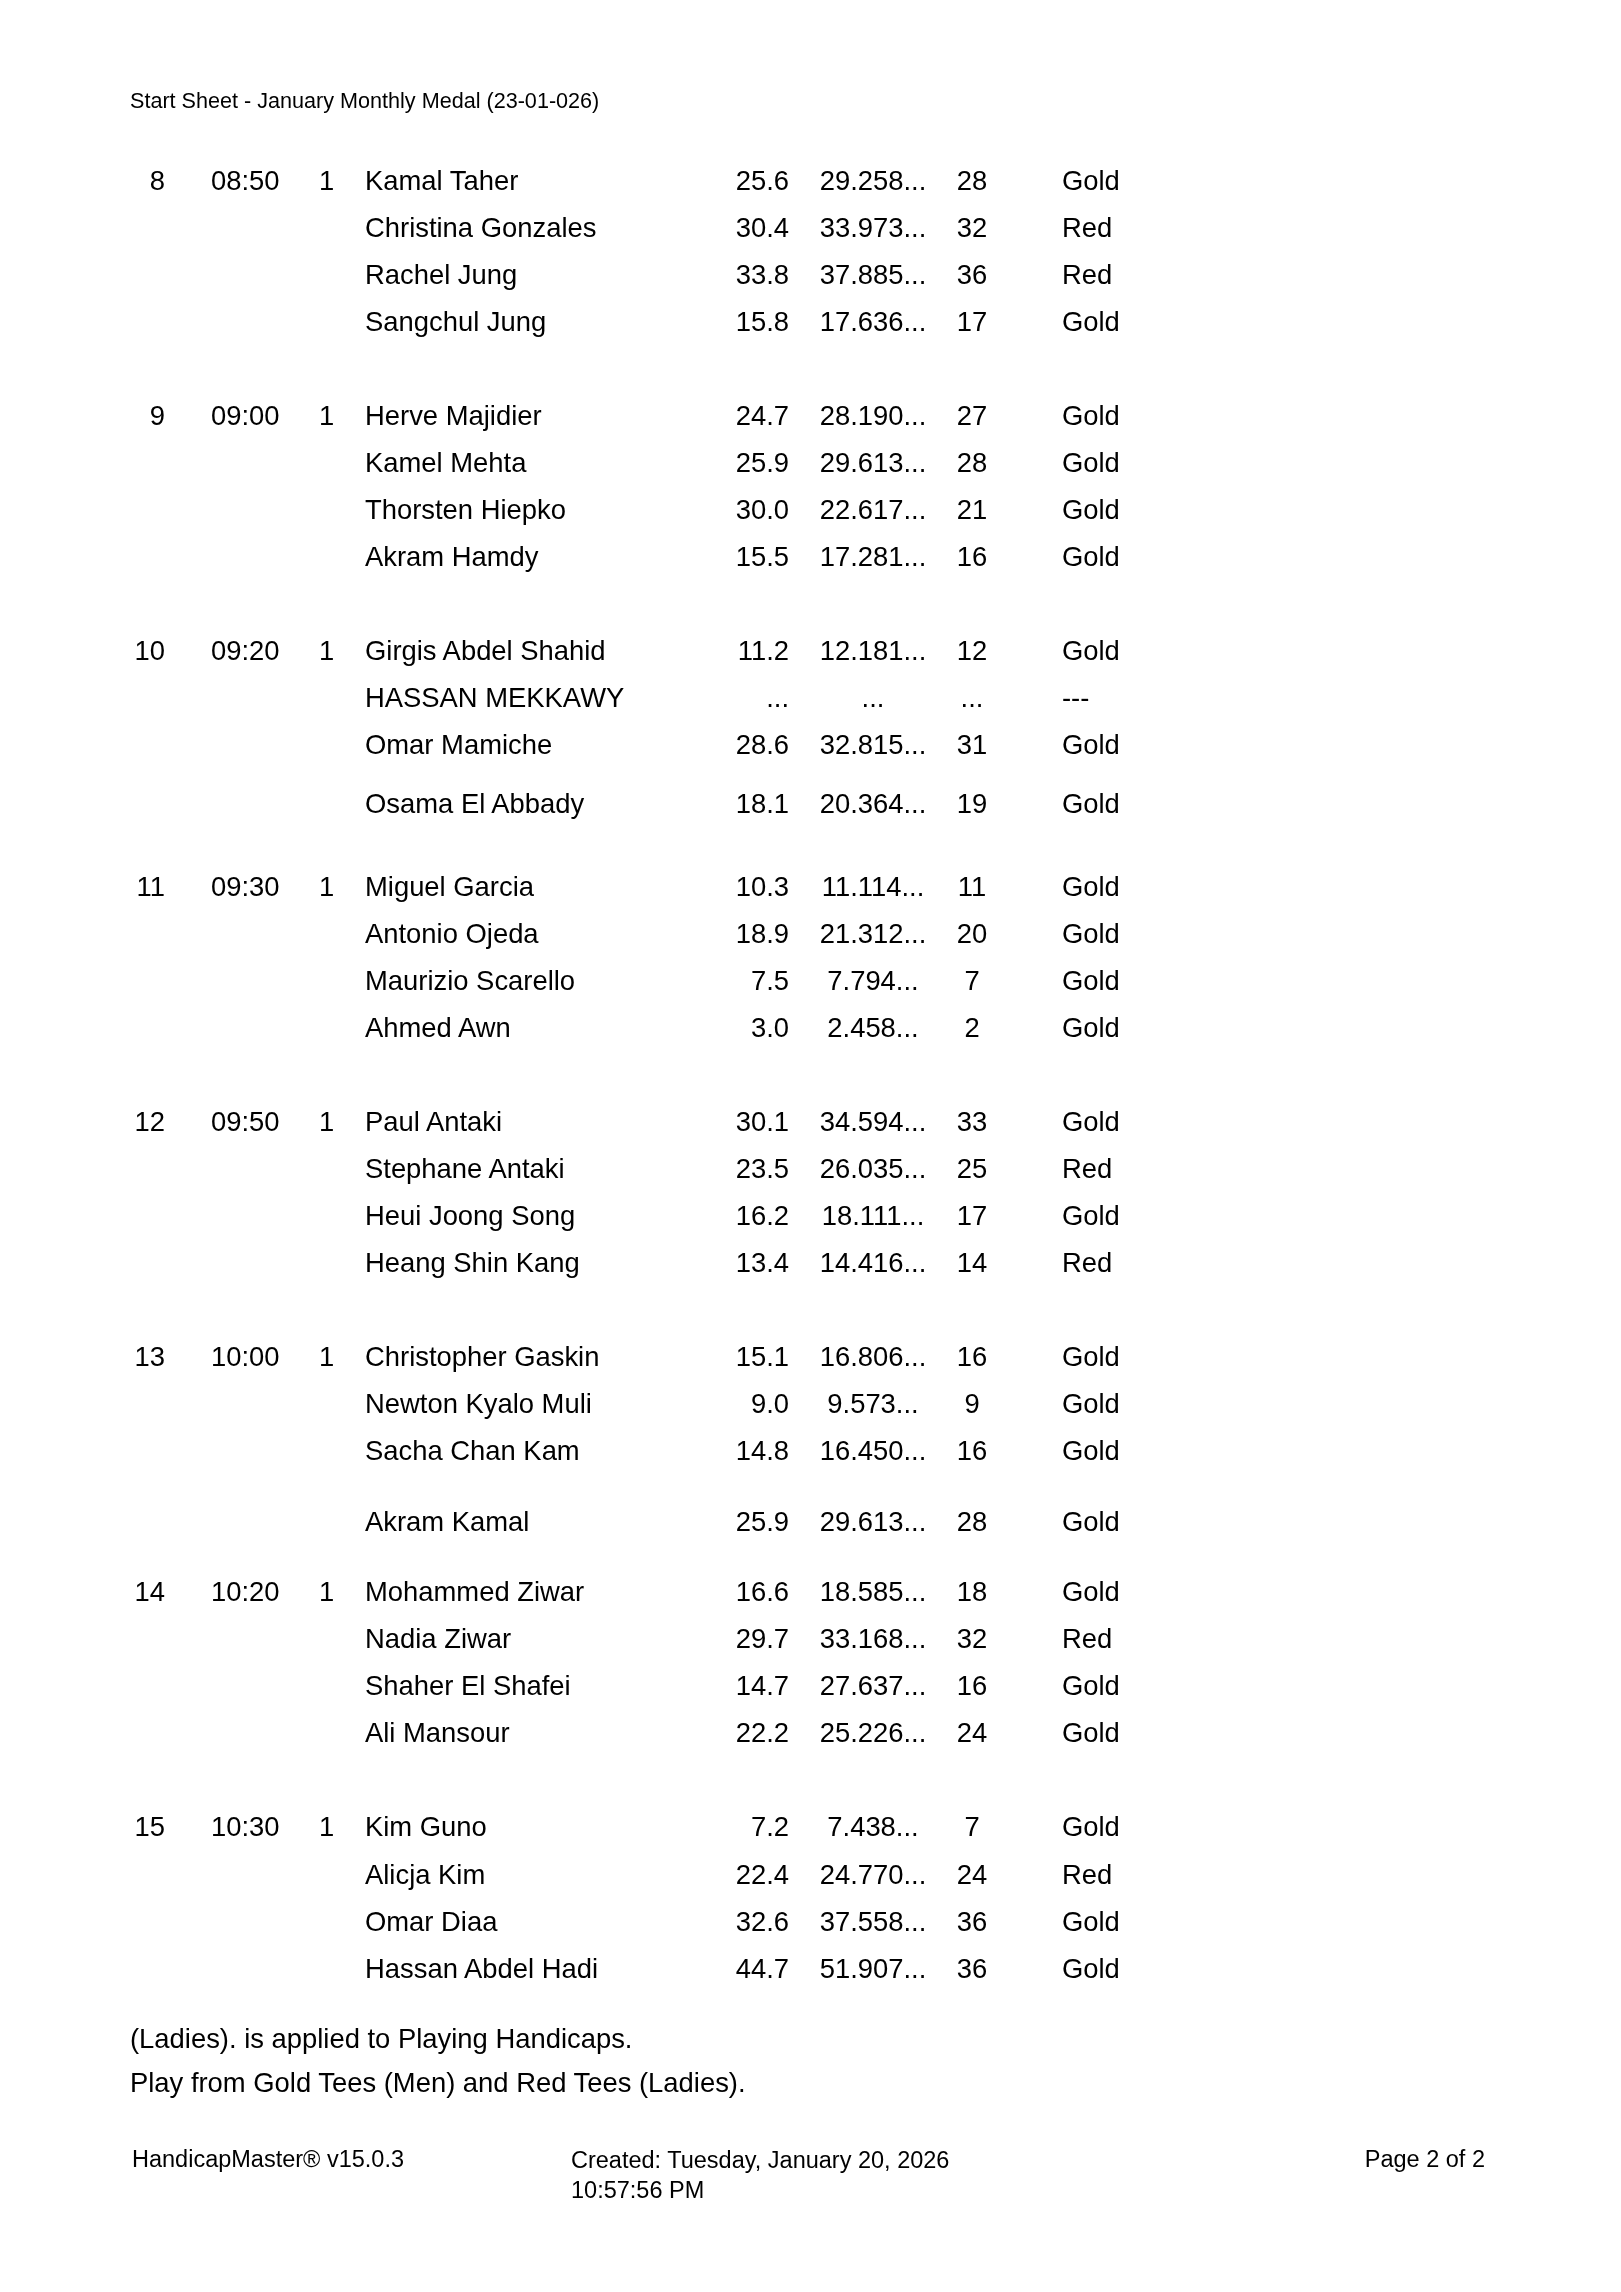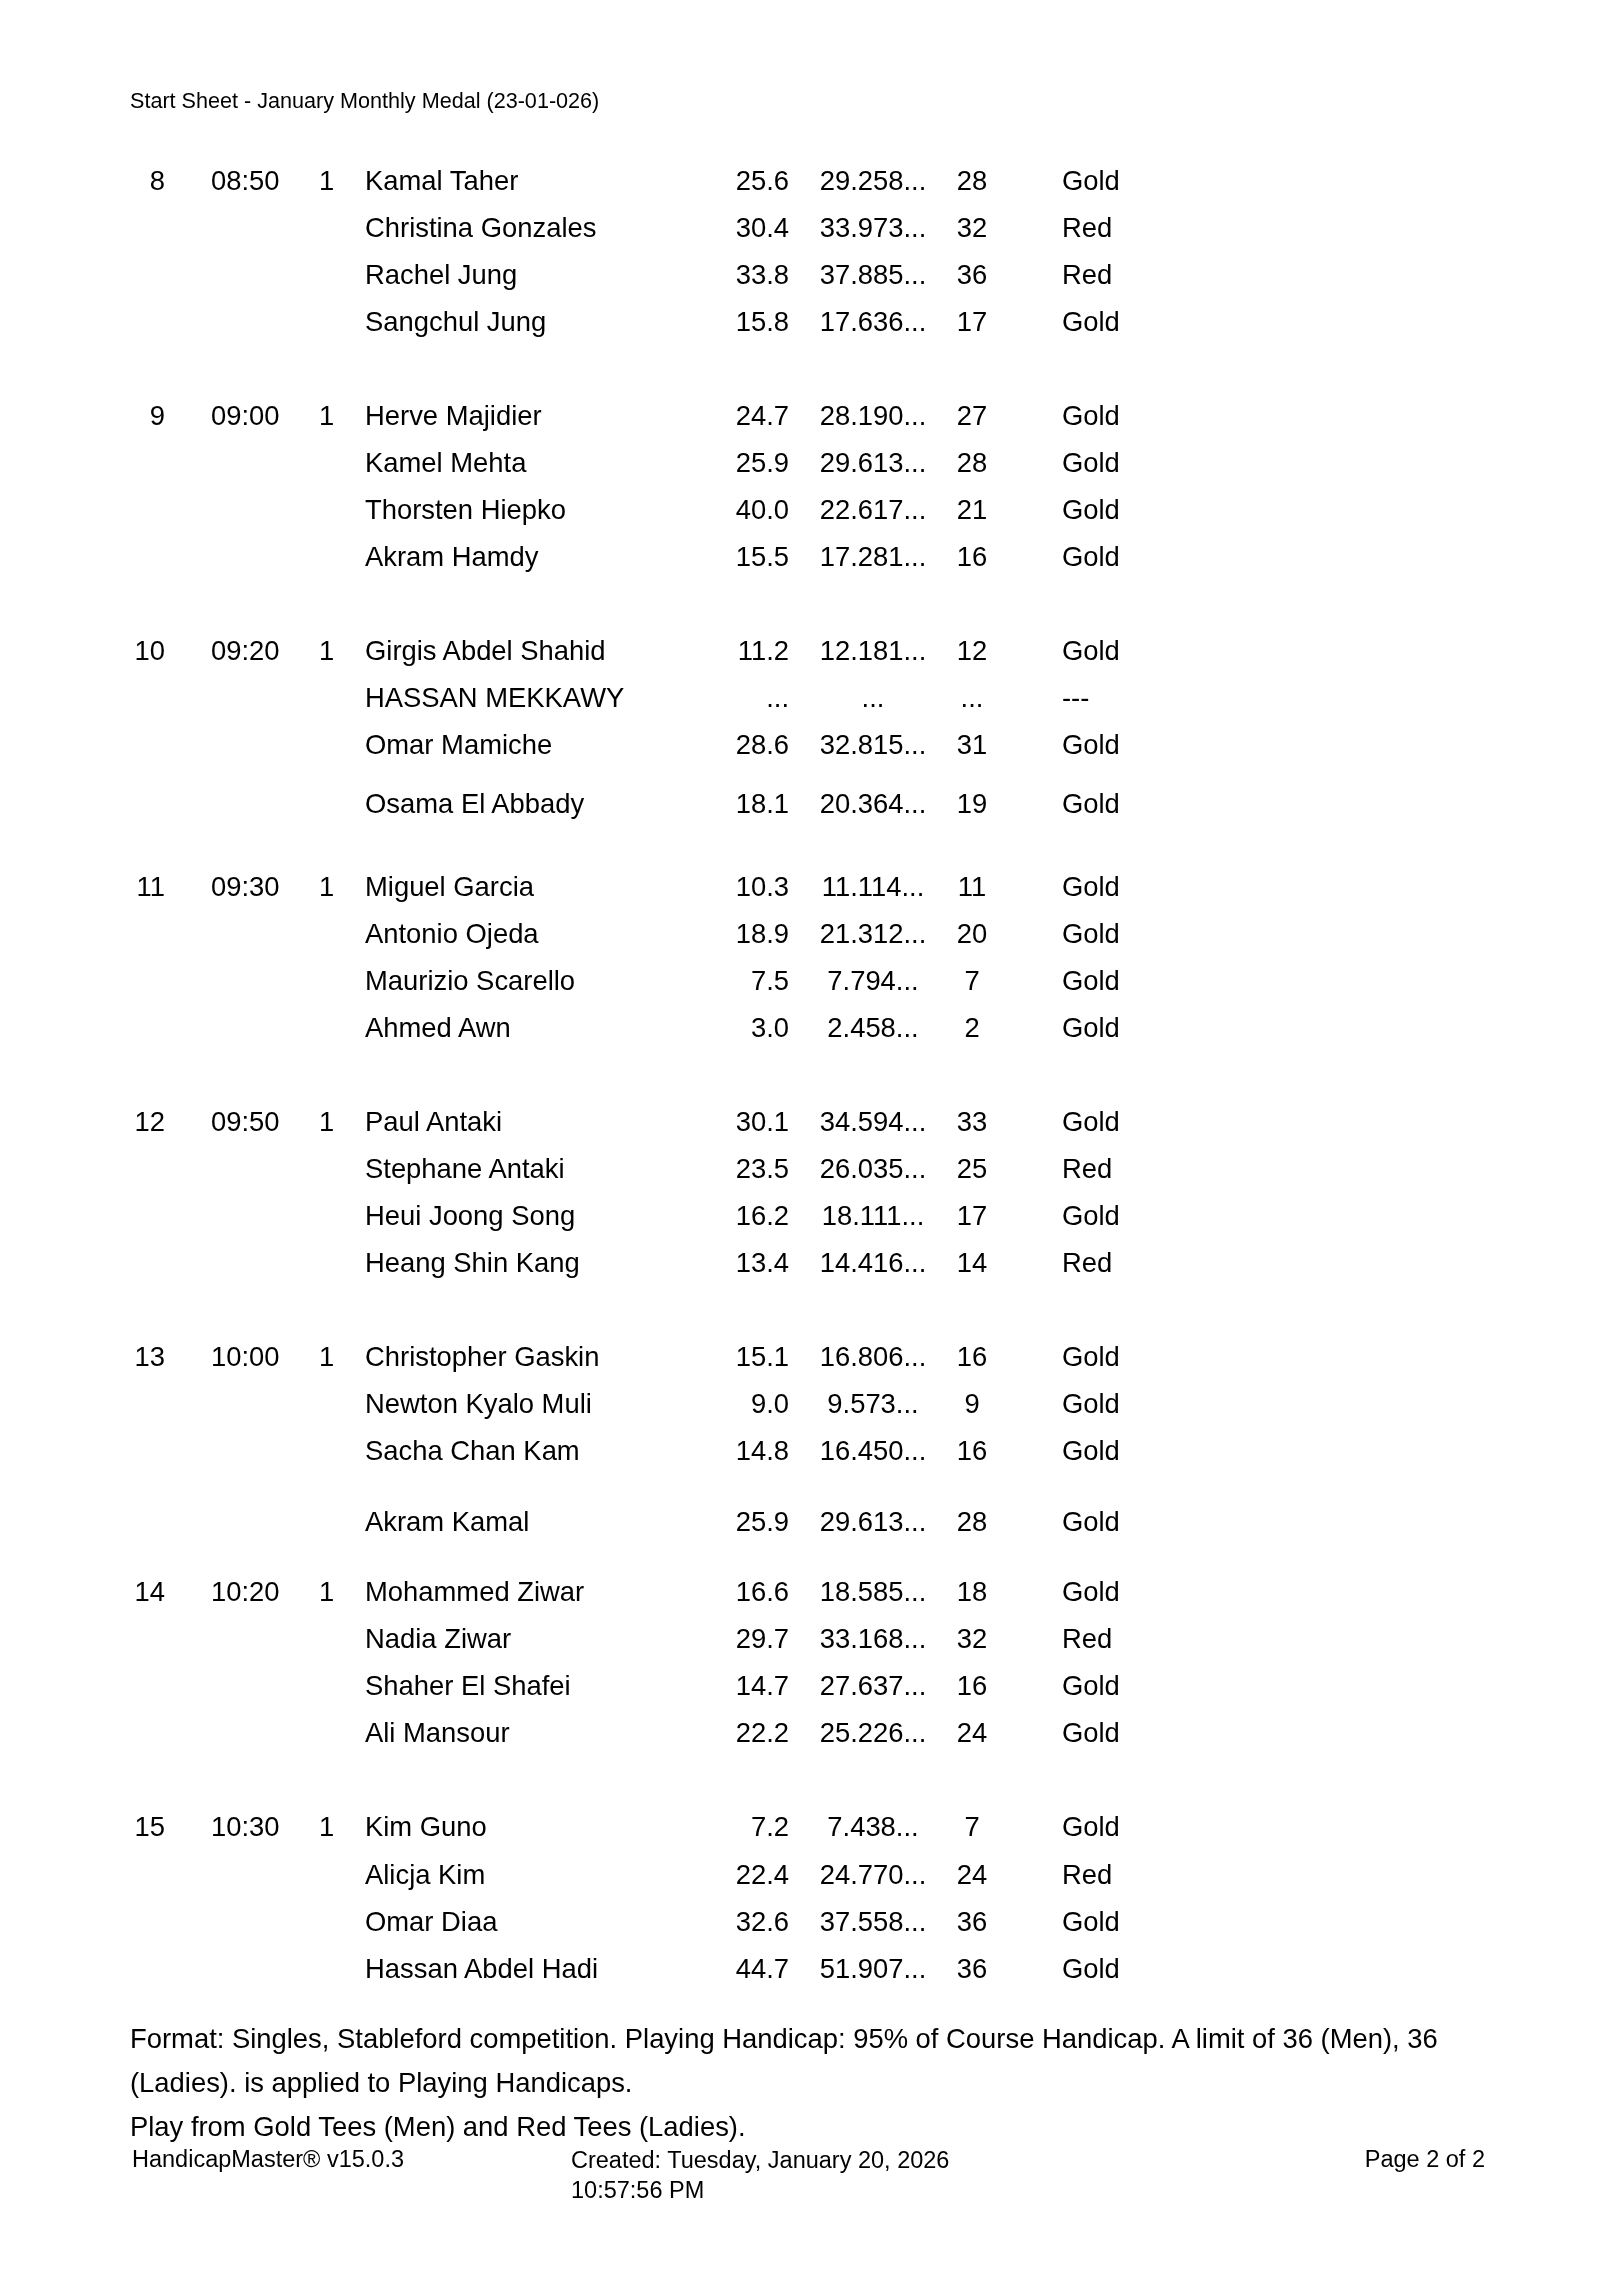--- a/index.html
+++ b/index.html
@@ -124,21 +124,21 @@
       </div>
       <div class="row" style="top: 439px;">
         <span class="cell c-name">Kamel Mehta</span>
         <span class="cell c-hi">25.9</span>
         <span class="cell c-exact">29.613...</span>
         <span class="cell c-play">28</span>
         <span class="cell c-tees">Gold</span>
       </div>
       <div class="row" style="top: 486px;">
         <span class="cell c-name">Thorsten Hiepko</span>
-        <span class="cell c-hi">40.0</span>
+        <span class="cell c-hi">30.0</span>
         <span class="cell c-exact">22.617...</span>
         <span class="cell c-play">21</span>
         <span class="cell c-tees">Gold</span>
       </div>
       <div class="row" style="top: 533px;">
         <span class="cell c-name">Akram Hamdy</span>
         <span class="cell c-hi">15.5</span>
         <span class="cell c-exact">17.281...</span>
         <span class="cell c-play">16</span>
         <span class="cell c-tees">Gold</span>
@@ -325,21 +325,20 @@
       <div class="row" style="top: 1945px;">
         <span class="cell c-name">Hassan Abdel Hadi</span>
         <span class="cell c-hi">44.7</span>
         <span class="cell c-exact">51.907...</span>
         <span class="cell c-play">36</span>
         <span class="cell c-tees">Gold</span>
       </div>
     </div>
 
   <div class="format-block">
-    <div class="format-line">Format: Singles, Stableford competition. Playing Handicap: 95% of Course Handicap. A limit of 36 (Men), 36</div>
     <div class="format-line">(Ladies). is applied to Playing Handicaps.</div>
     <div class="format-line">Play from Gold Tees (Men) and Red Tees (Ladies).</div>
   </div>
 
   <div class="footer-left">HandicapMaster® v15.0.3</div>
 
   <div class="footer-center">
     <div>Created: Tuesday, January 20, 2026</div>
     <div>10:57:56 PM</div>
   </div>

